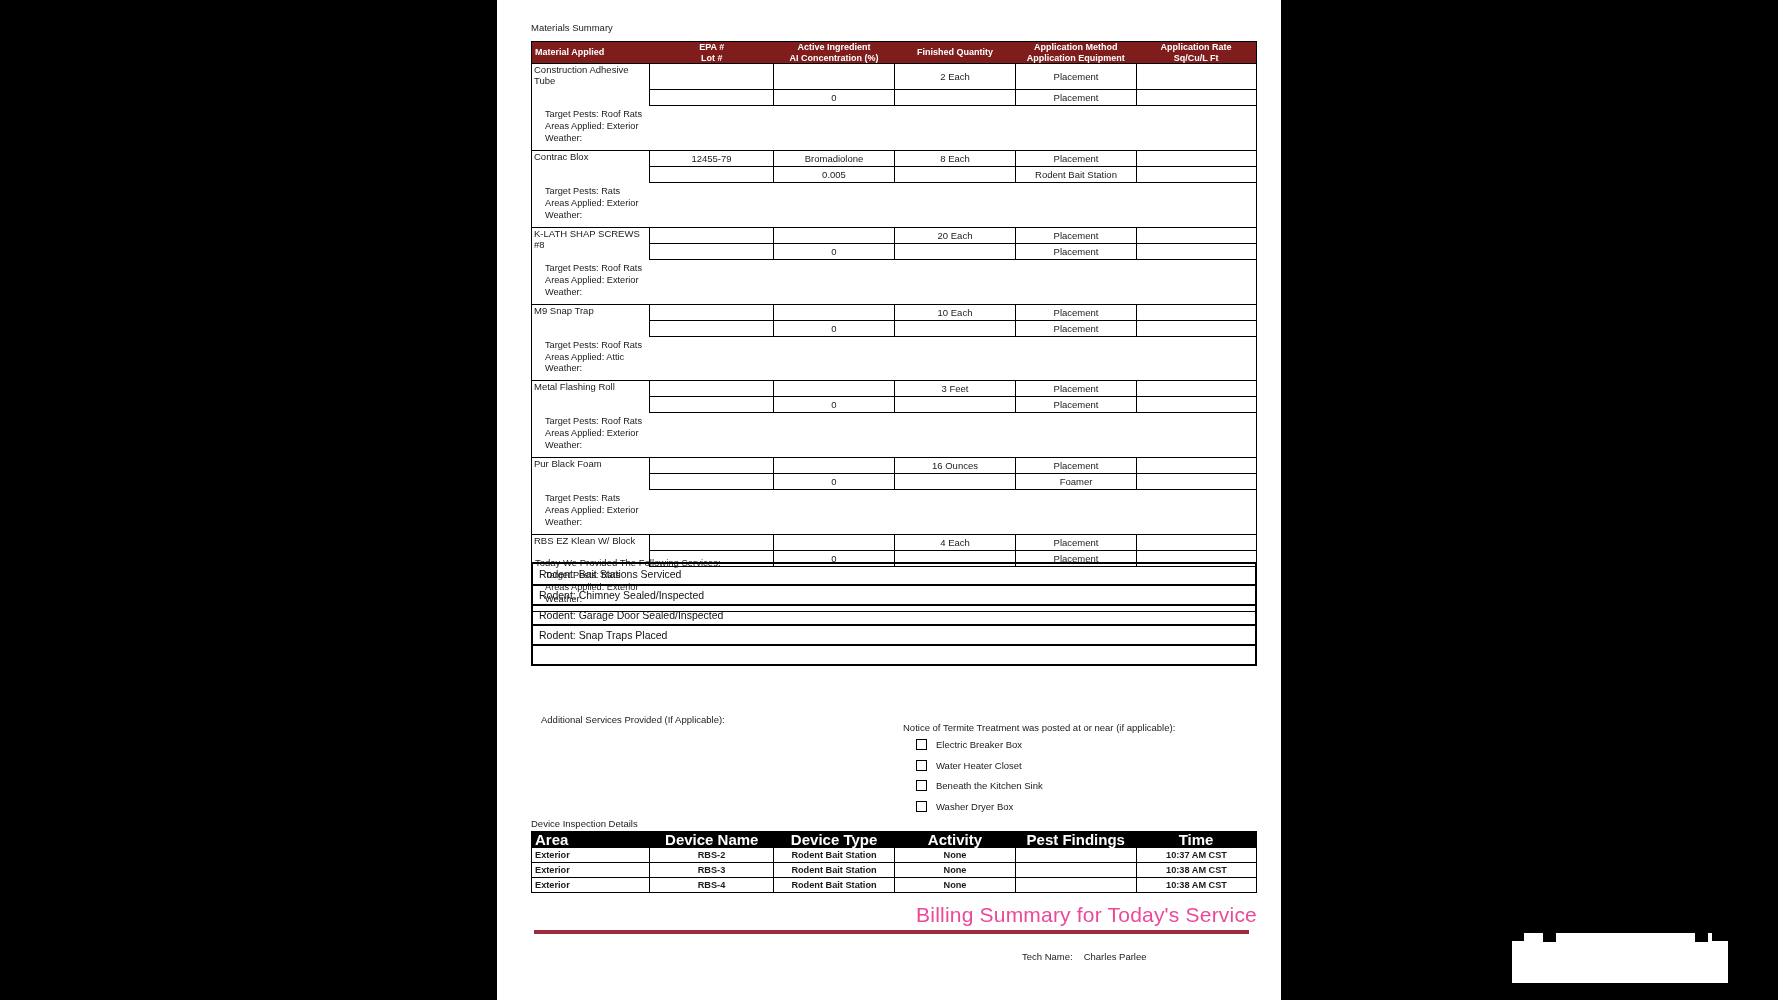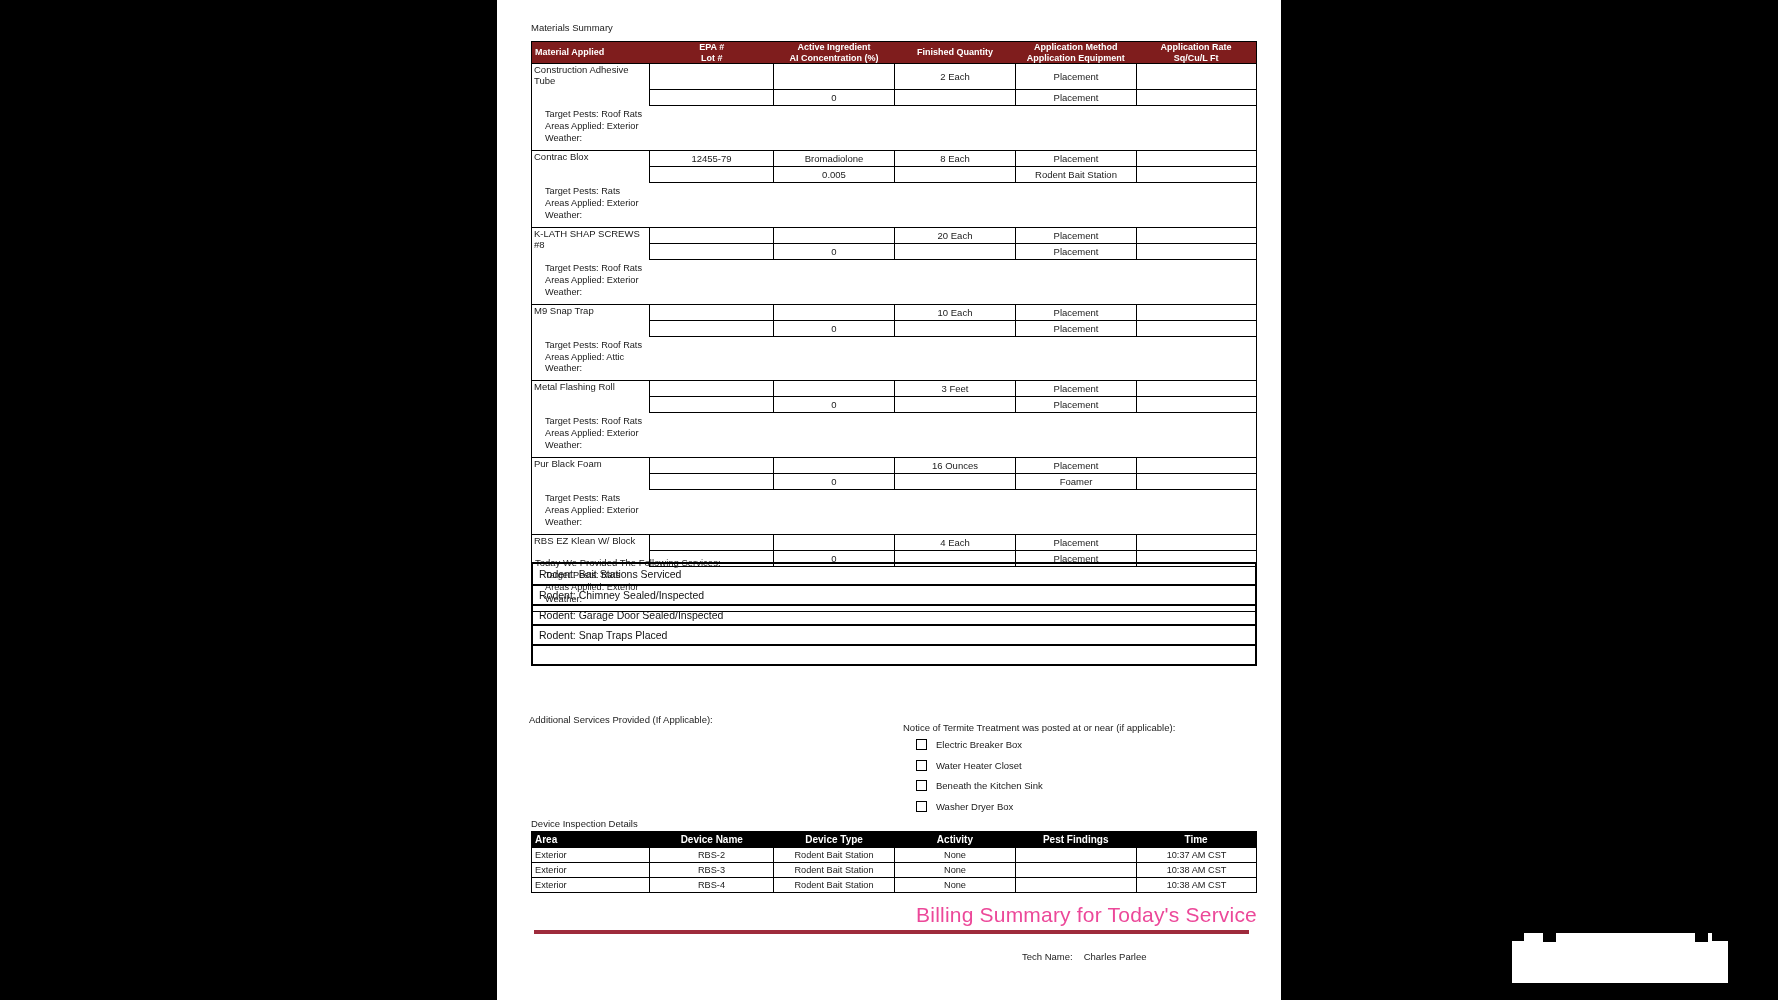--- a/index.html
+++ b/index.html
@@ -38,25 +38,25 @@
   .shead{height:14px;background:#000;color:#fff;font-size:9.5px;font-weight:bold;
     display:flex;align-items:center;justify-content:center;}
   .srow{height:20px;border-top:2px solid #000;display:flex;align-items:center;
     padding-left:6px;font-size:10.5px;color:#111;}
   
   .cbrow{position:absolute;display:flex;align-items:center;}
   .cbox{width:11px;height:11px;border:1.5px solid #000;background:#fff;margin-right:9px;flex:none;}
   .cblabel{font-size:9.5px;}
   
   .dtable{width:726px;border:1px solid #000;}
-  .dhead{display:flex;height:15px;background:#000;color:#fff;font-size:10px;font-weight:bold;}
+  .dhead{display:flex;height:15px;background:#000;color:#fff;font-size:15px;font-weight:bold;}
   .dhead .dc{display:flex;align-items:center;justify-content:center;}
   .dhead .dc.first{justify-content:flex-start;padding-left:3px;}
   .drow{display:flex;height:15px;border-top:1px solid #000;}
-  .dcell{display:flex;align-items:center;justify-content:center;font-size:9.2px;border-right:1px solid #000;}
+  .dcell{display:flex;align-items:center;justify-content:center;font-size:9.2px;border-right:1px solid #000;font-weight:bold;}
   .dcell:last-child{border-right:none;}
   .dcell.first{justify-content:flex-start;padding-left:3px;}
   
   .billing-h{width:726px;text-align:right;font-size:21px;color:#ec4899;letter-spacing:0.2px;}
   .rule{height:4px;background:#9e2b3c;}
   .tech{display:flex;font-size:9.5px;color:#222;}
   .tech .v{margin-left:11px;}
   
   .blob{position:absolute;left:1512px;top:941px;width:216px;height:42px;background:#fff;}
   .blob-strip{position:absolute;left:1524px;top:933px;width:188px;height:9px;background:#fff;}
@@ -288,21 +288,21 @@
   <div class="abs small-label" style="top:557px;left:38px;">Today We Provided The Following Services:</div>
 
   <div class="abs stable" style="top:562px;left:34px;">
     <div class="srow" style="border-top:none;">Rodent: Bait Stations Serviced</div>
     <div class="srow">Rodent: Chimney Sealed/Inspected</div>
     <div class="srow">Rodent: Garage Door Sealed/Inspected</div>
     <div class="srow">Rodent: Snap Traps Placed</div>
     <div class="srow"></div>
   </div>
 
-  <div class="abs small-label" style="top:714px;left:32px;">Additional Services Provided (If Applicable):</div>
+  <div class="abs small-label" style="top:714px;left:44px;">Additional Services Provided (If Applicable):</div>
   <div class="abs small-label" style="top:722px;left:406px;">Notice of Termite Treatment was posted at or near (if applicable):</div>
 
   <div class="cbrow" style="top:739px;left:419px;">
     <div class="cbox"></div>
     <div class="cblabel">Electric Breaker Box</div>
   </div>
   <div class="cbrow" style="top:760px;left:419px;">
     <div class="cbox"></div>
     <div class="cblabel">Water Heater Closet</div>
   </div>

